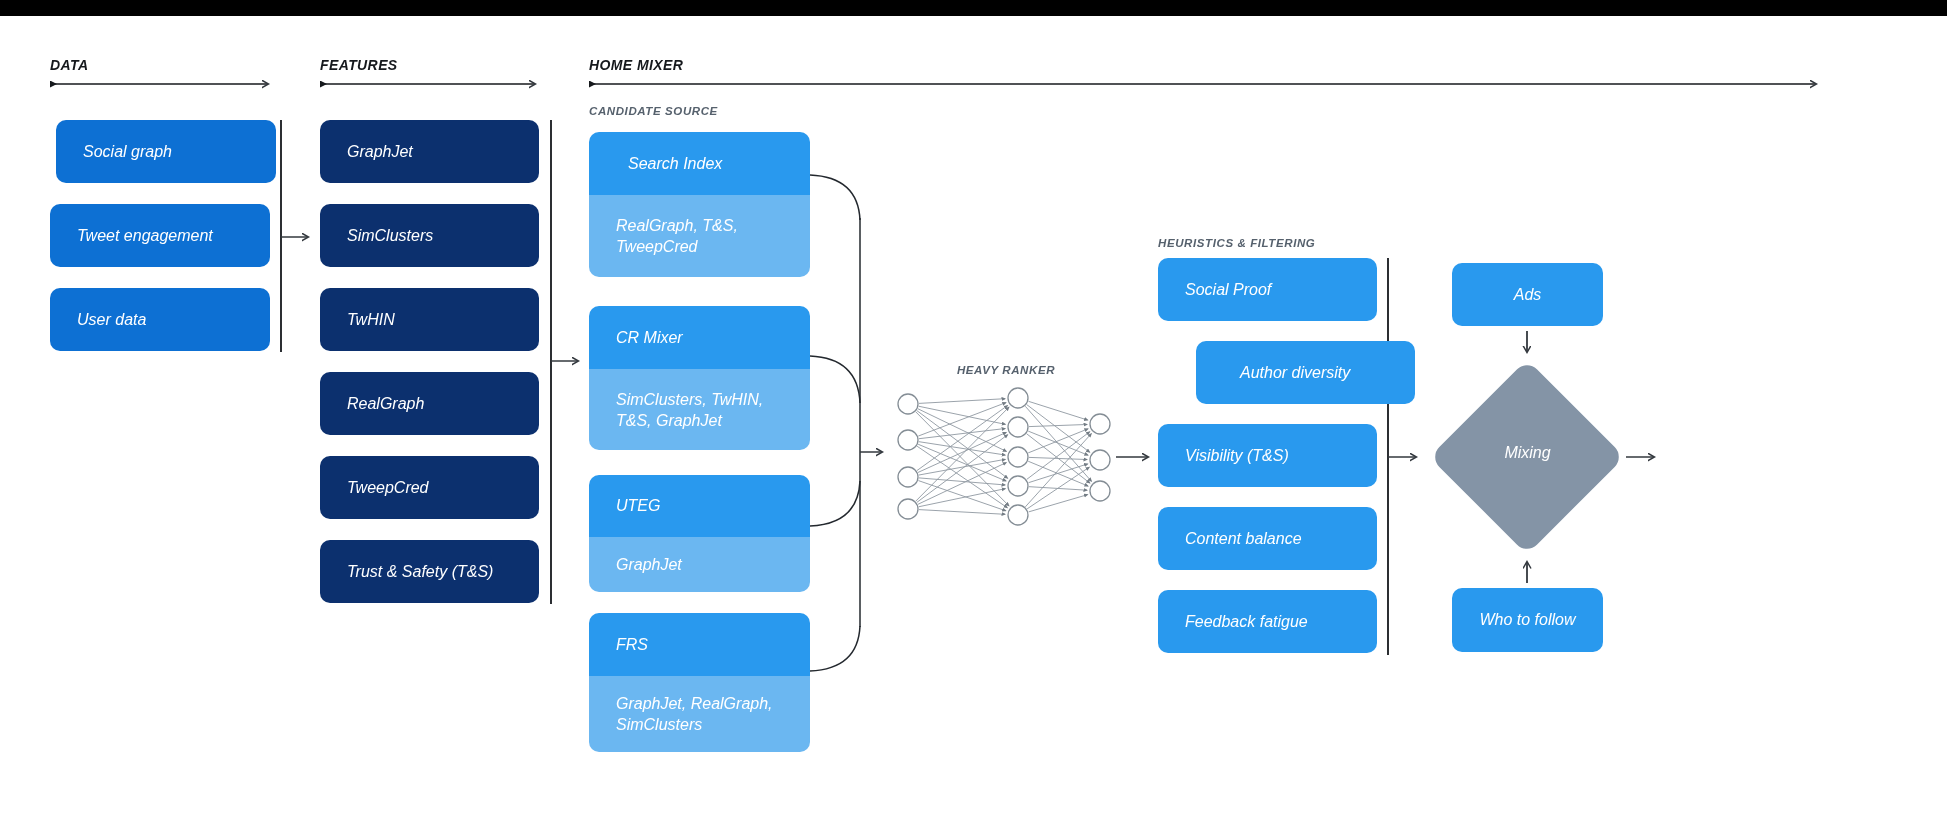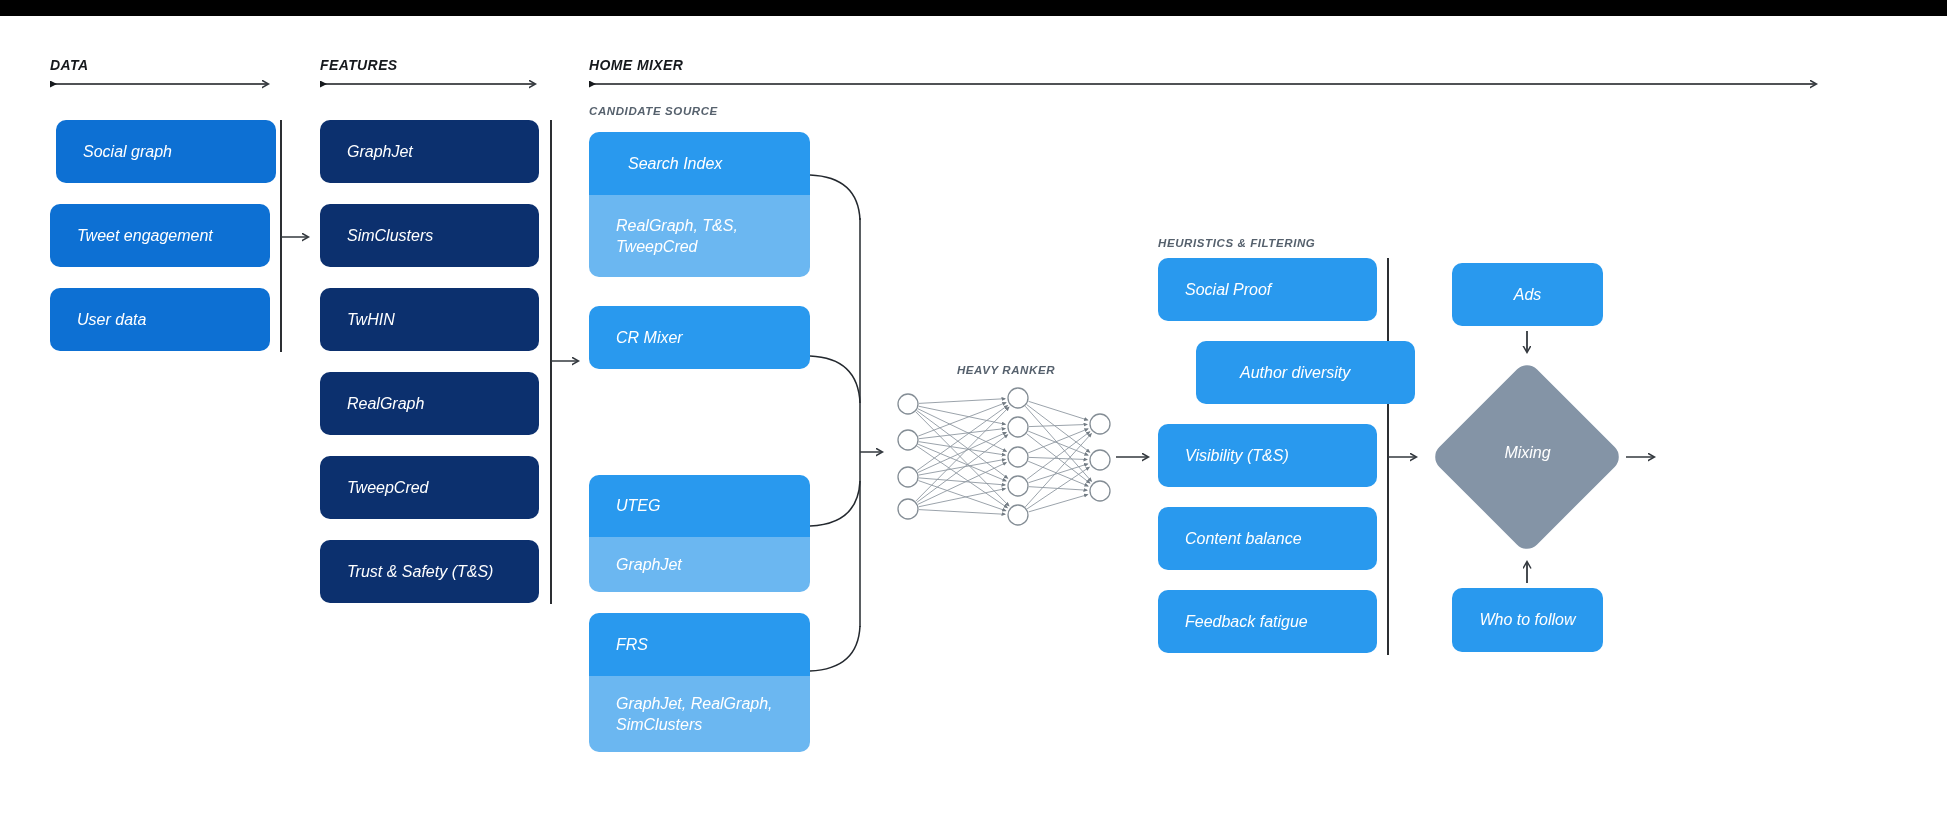--- a/index.html
+++ b/index.html
@@ -149,20 +149,21 @@
   <div class="node navy" style="left:320px;top:372px;width:219px;height:63px;">RealGraph</div>
   <div class="node navy" style="left:320px;top:456px;width:219px;height:63px;">TweepCred</div>
   <div class="node navy" style="left:320px;top:540px;width:219px;height:63px;">Trust &amp; Safety (T&amp;S)</div>
 
   <div class="group" style="left:589px;top:132px;width:221px;">
     <div class="head" style="height:63px;padding-left:39px;">Search Index</div>
     <div class="sub" style="height:82px;">RealGraph, T&amp;S, TweepCred</div>
   </div>
   <div class="group" style="left:589px;top:306px;width:221px;">
     <div class="head" style="height:63px;">CR Mixer</div>
+    <div class="sub" style="height:81px;">SimClusters, TwHIN, T&amp;S, GraphJet</div>
   </div>
   <div class="group" style="left:589px;top:475px;width:221px;">
     <div class="head" style="height:62px;">UTEG</div>
     <div class="sub" style="height:55px;">GraphJet</div>
   </div>
   <div class="group" style="left:589px;top:613px;width:221px;">
     <div class="head" style="height:63px;">FRS</div>
     <div class="sub" style="height:76px;">GraphJet, RealGraph, SimClusters</div>
   </div>
 

